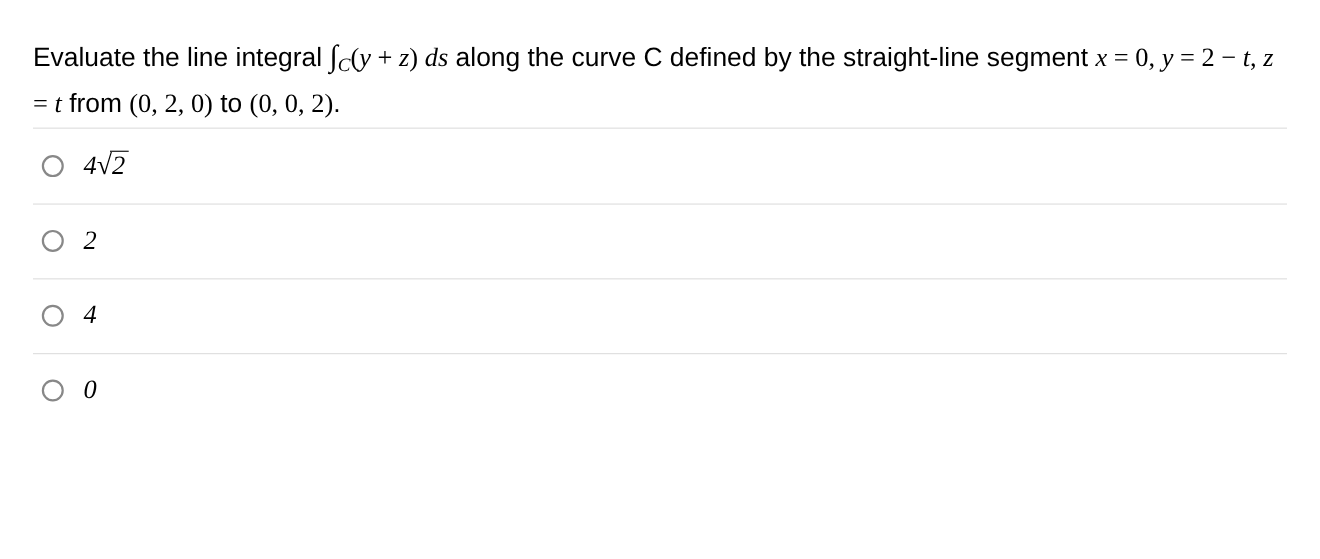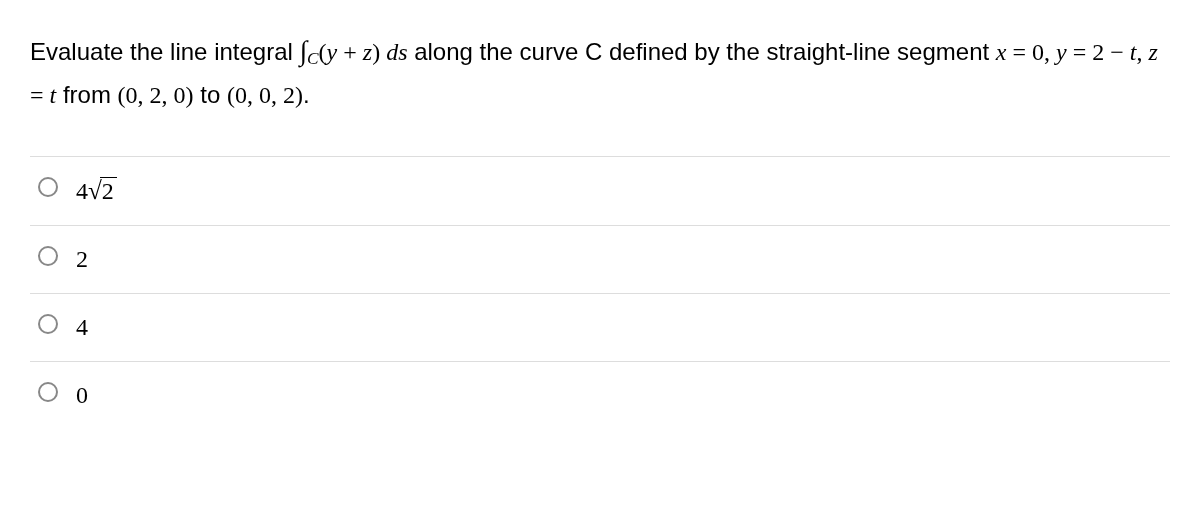--- a/index.html
+++ b/index.html
@@ -10,21 +10,20 @@
     body {
       font-family: Arial, Helvetica, sans-serif;
       font-size: 24px;
       color: #000;
       background: #fff;
       padding: 28px 30px;
       width: 1200px;
     }
     .question {
       line-height: 1.7;
-      margin-bottom: 40px;
     }
     .math {
       font-family: "Cambria Math", "Times New Roman", serif;
       font-style: italic;
     }
     .math-rm {
       font-family: "Cambria Math", "Times New Roman", serif;
       font-style: normal;
     }
     .sub {
@@ -34,23 +33,25 @@
     }
     .integral {
       font-size: 1.15em;
       font-style: normal;
     }
     .options {
       border-top: 1px solid #ddd;
     }
     .option {
       display: flex;
+      align-items: center;
       padding: 20px 8px;
       border-bottom: 1px solid #ddd;
       cursor: pointer;
+      font-style: italic;
     }
     .radio {
       width: 20px;
       height: 20px;
       border: 2px solid #888;
       border-radius: 50%;
       margin-right: 18px;
       flex-shrink: 0;
       background: #fff;
     }

